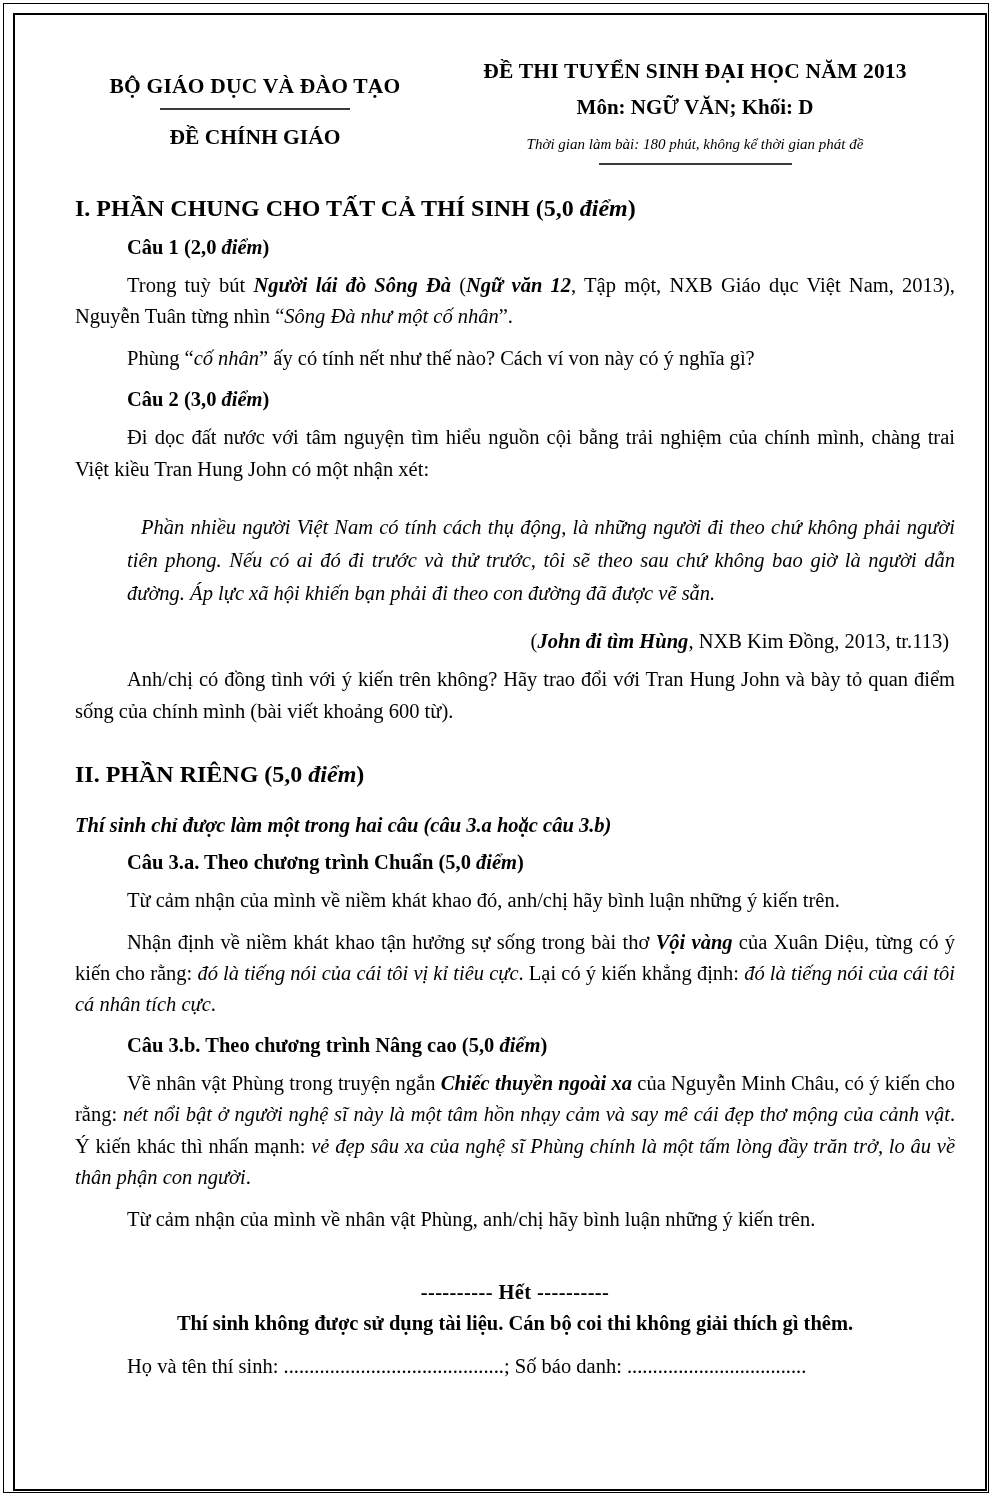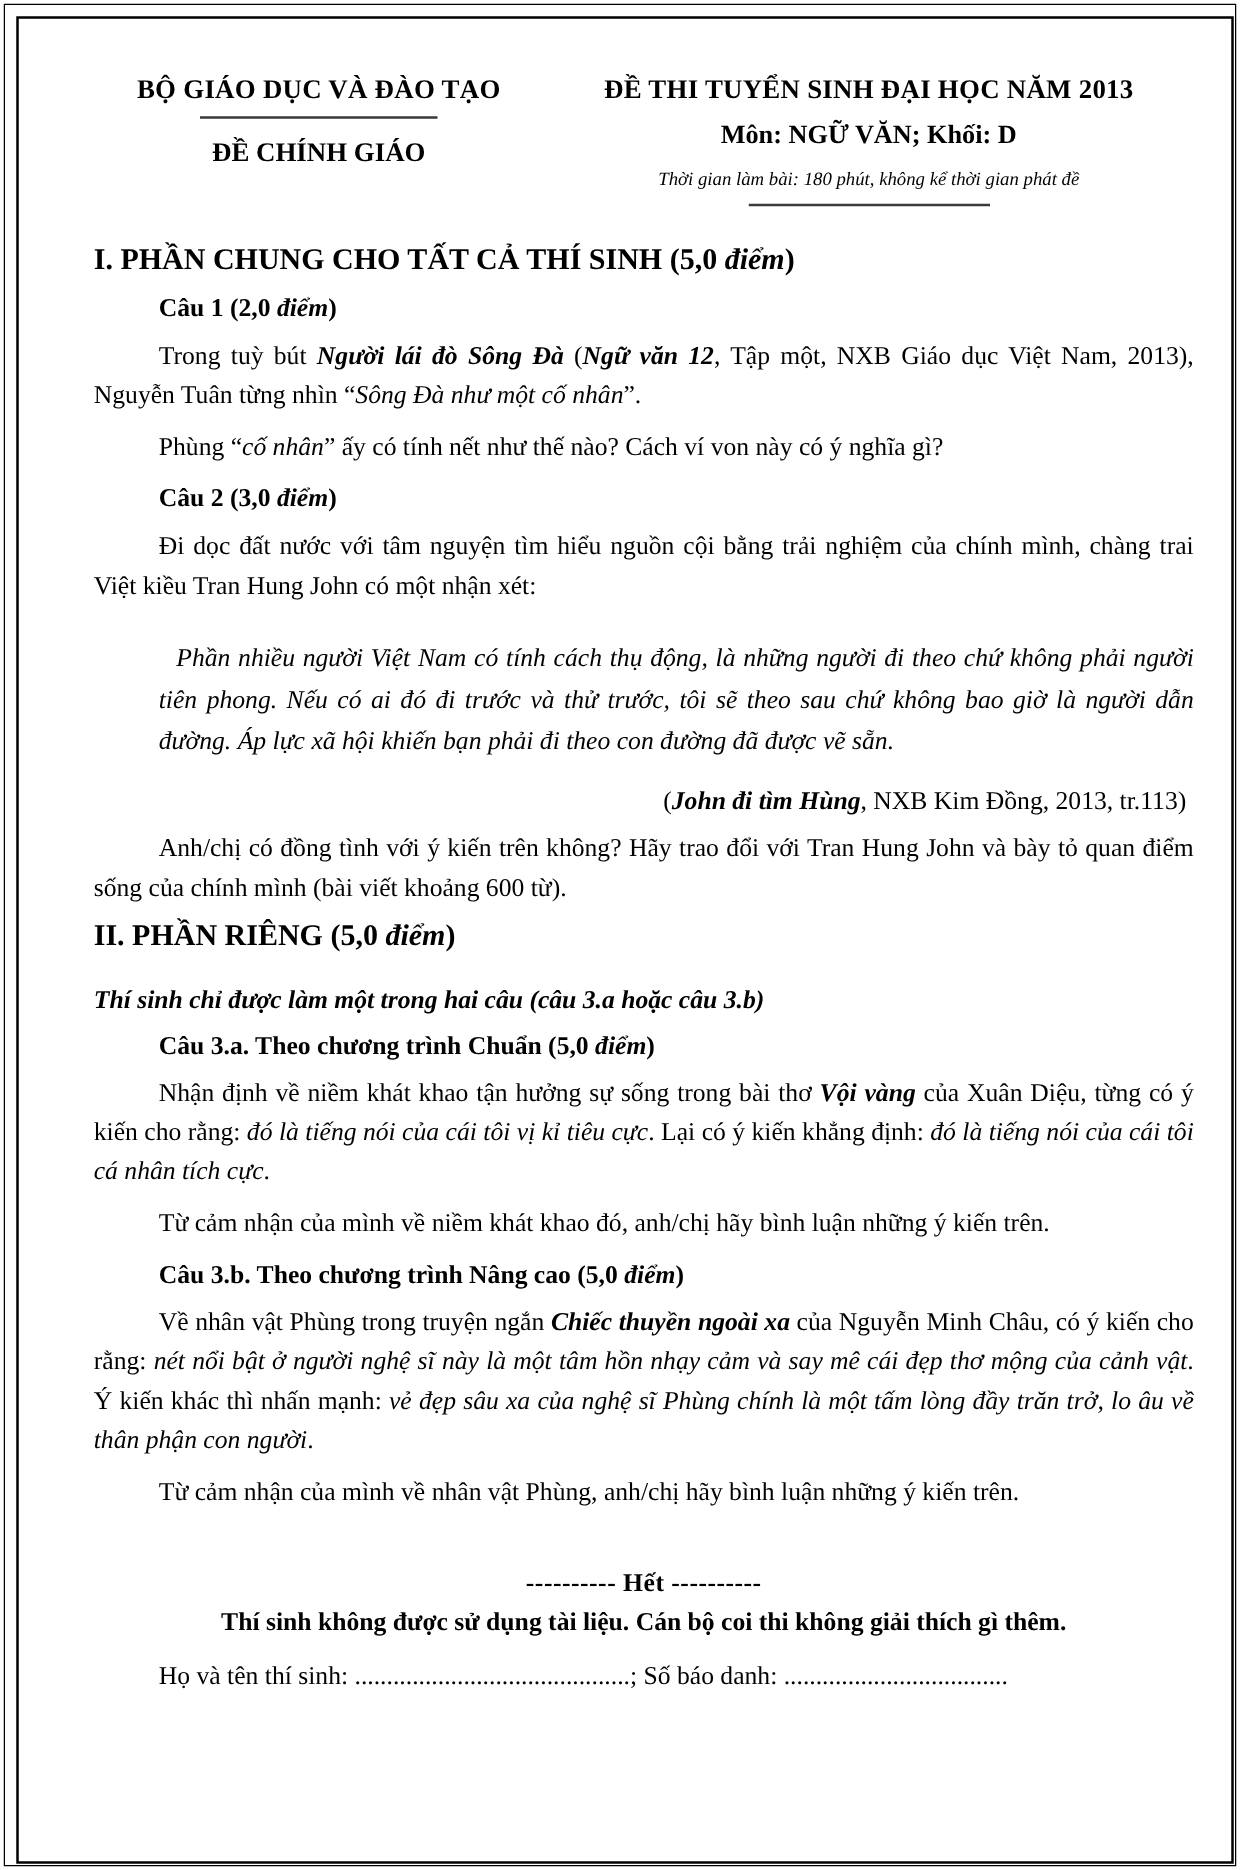--- a/index.html
+++ b/index.html
@@ -40,21 +40,21 @@
     position: absolute;
     left: 60px;
     top: 32px;
     width: 880px;
   }
 
   
   .header {
     display: flex;
     width: 100%;
-    align-items: flex-start;
+    align-items: center;
   }
   .hdr-left {
     width: 360px;
     text-align: center;
     padding-top: 12px;
   }
   .hdr-right {
     flex: 1;
     text-align: center;
     padding-top: 12px;
@@ -95,21 +95,21 @@
     margin-top: 16px;
     white-space: nowrap;
   }
 
   
   .section-head {
     font-weight: bold;
     font-size: 24px;
     margin-top: 30px;
   }
-  .section-head.tight { margin-top: 9px; }
+  .section-head.tight { margin-top: 34px; }
   .q-head {
     font-weight: bold;
     font-size: 20.5px;
     margin-top: 14px;
     margin-left: 52px;
   }
   .para {
     font-size: 20.5px;
     text-align: justify;
     text-justify: inter-word;
@@ -199,23 +199,23 @@
       <div class="source"><span>(</span><span class="bi">John đi tìm Hùng</span><span>, NXB Kim Đồng, 2013, tr.113)</span></div>
 
       <div class="para">Anh/chị có đồng tình với ý kiến trên không? Hãy trao đổi với Tran Hung John và bày tỏ quan điểm sống của chính mình (bài viết khoảng 600 từ).</div>
 
       <div class="section-head tight"><span>II. PHẦN RIÊNG (5,0 </span><i class="t">điểm</i><span>)</span></div>
 
       <div class="italic-head">Thí sinh chỉ được làm một trong hai câu (câu 3.a hoặc câu 3.b)</div>
 
       <div class="q-head"><span>Câu 3.a. Theo chương trình Chuẩn (5,0 </span><i class="t">điểm</i><span>)</span></div>
 
+      <div class="para">Từ cảm nhận của mình về niềm khát khao đó, anh/chị hãy bình luận những ý kiến trên.</div>
+
       <div class="para"><span>Nhận định về niềm khát khao tận hưởng sự sống trong bài thơ </span><span class="bi">Vội vàng</span><span> của Xuân Diệu, từng có ý kiến cho rằng: </span><i class="t">đó là tiếng nói của cái tôi vị kỉ tiêu cực</i><span>. Lại có ý kiến khẳng định: </span><i class="t">đó là tiếng nói của cái tôi cá nhân tích cực</i><span>.</span></div>
-
-      <div class="para">Từ cảm nhận của mình về niềm khát khao đó, anh/chị hãy bình luận những ý kiến trên.</div>
 
       <div class="q-head"><span>Câu 3.b. Theo chương trình Nâng cao (5,0 </span><i class="t">điểm</i><span>)</span></div>
 
       <div class="para"><span>Về nhân vật Phùng trong truyện ngắn </span><span class="bi">Chiếc thuyền ngoài xa</span><span> của Nguyễn Minh Châu, có ý kiến cho rằng: </span><i class="t">nét nổi bật ở người nghệ sĩ này là một tâm hồn nhạy cảm và say mê cái đẹp thơ mộng của cảnh vật</i><span>. Ý kiến khác thì nhấn mạnh: </span><i class="t">vẻ đẹp sâu xa của nghệ sĩ Phùng chính là một tấm lòng đầy trăn trở, lo âu về thân phận con người</i><span>.</span></div>
 
       <div class="para">Từ cảm nhận của mình về nhân vật Phùng, anh/chị hãy bình luận những ý kiến trên.</div>
 
       <div class="het">---------- Hết ----------</div>
       <div class="notice">Thí sinh không được sử dụng tài liệu. Cán bộ coi thi không giải thích gì thêm.</div>
       <div class="signline">Họ và tên thí sinh: ...........................................; Số báo danh: ...................................</div>

